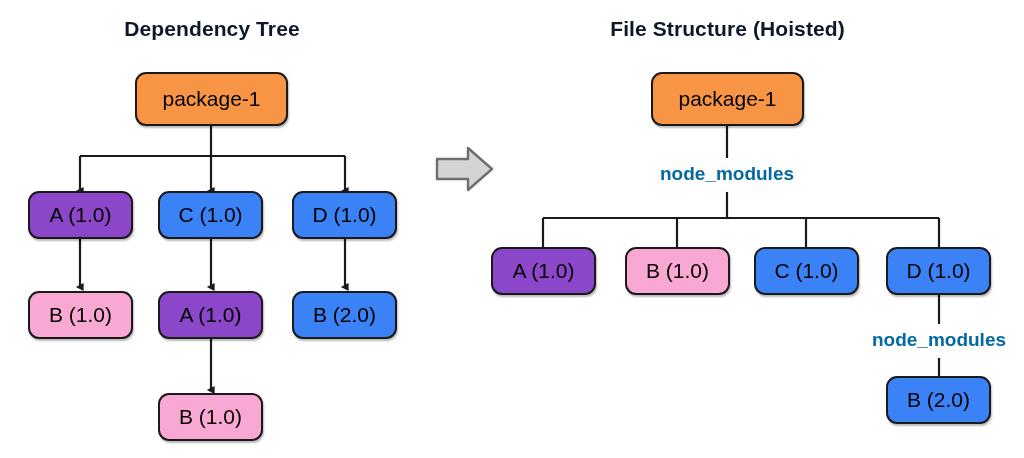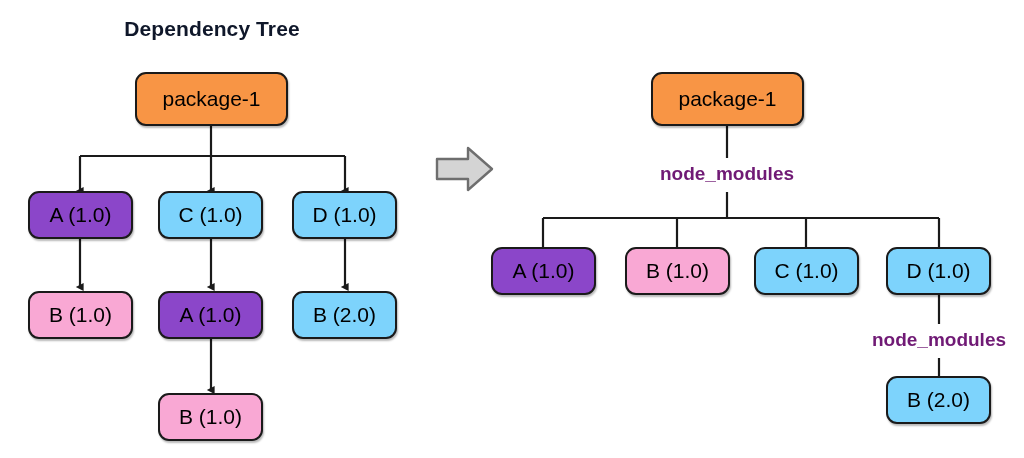--- a/index.html
+++ b/index.html
@@ -37,25 +37,25 @@
     font-size: 21px;
     font-weight: 400;
     color: #000000;
     white-space: nowrap;
     background: #ffffff;
     box-shadow: 1px 2px 2px rgba(0,0,0,0.28);
   }
   .node.fill-orange { background: #F89545; }
   .node.fill-purple { background: #8B46C9; }
   .node.fill-green  { background: #f9a8d4; }
-  .node.fill-white  { background: #7dd3fc; }
+  .node.fill-white  { background: #3b82f6; }
 
   .dir-label {
     position: absolute;
-    color: #701a75;
+    color: #0369a1;
     font-size: 19px;
     font-weight: 700;
     white-space: nowrap;
     text-align: center;
   }
   svg.edges {
     position: absolute;
     left: 0;
     top: 0;
     width: 1024px;
@@ -124,20 +124,21 @@
   <div class="node fill-white" style="left:292px; top:191px; width:105px; height:48px;">D (1.0)</div>
 
   <div class="node fill-green" style="left:28px; top:291px; width:105px; height:48px;">B (1.0)</div>
 
   <div class="node fill-purple" style="left:158px; top:291px; width:105px; height:48px;">A (1.0)</div>
 
   <div class="node fill-white" style="left:292px; top:291px; width:105px; height:48px;">B (2.0)</div>
 
   <div class="node fill-green" style="left:158px; top:393px; width:105px; height:48px;">B (1.0)</div>
 
+  <div class="panel-title" style="left:575px; top:17px; width:305px;">File Structure (Hoisted)</div>
 
   <div class="node fill-orange" style="left:651px; top:72px; width:153px; height:54px;">package-1</div>
 
   <div class="dir-label" style="left:627px; top:163px; width:200px;">node_modules</div>
 
   <div class="node fill-purple" style="left:491px; top:247px; width:105px; height:48px;">A (1.0)</div>
 
   <div class="node fill-green" style="left:625px; top:247px; width:105px; height:48px;">B (1.0)</div>
 
   <div class="node fill-white" style="left:754px; top:247px; width:105px; height:48px;">C (1.0)</div>

